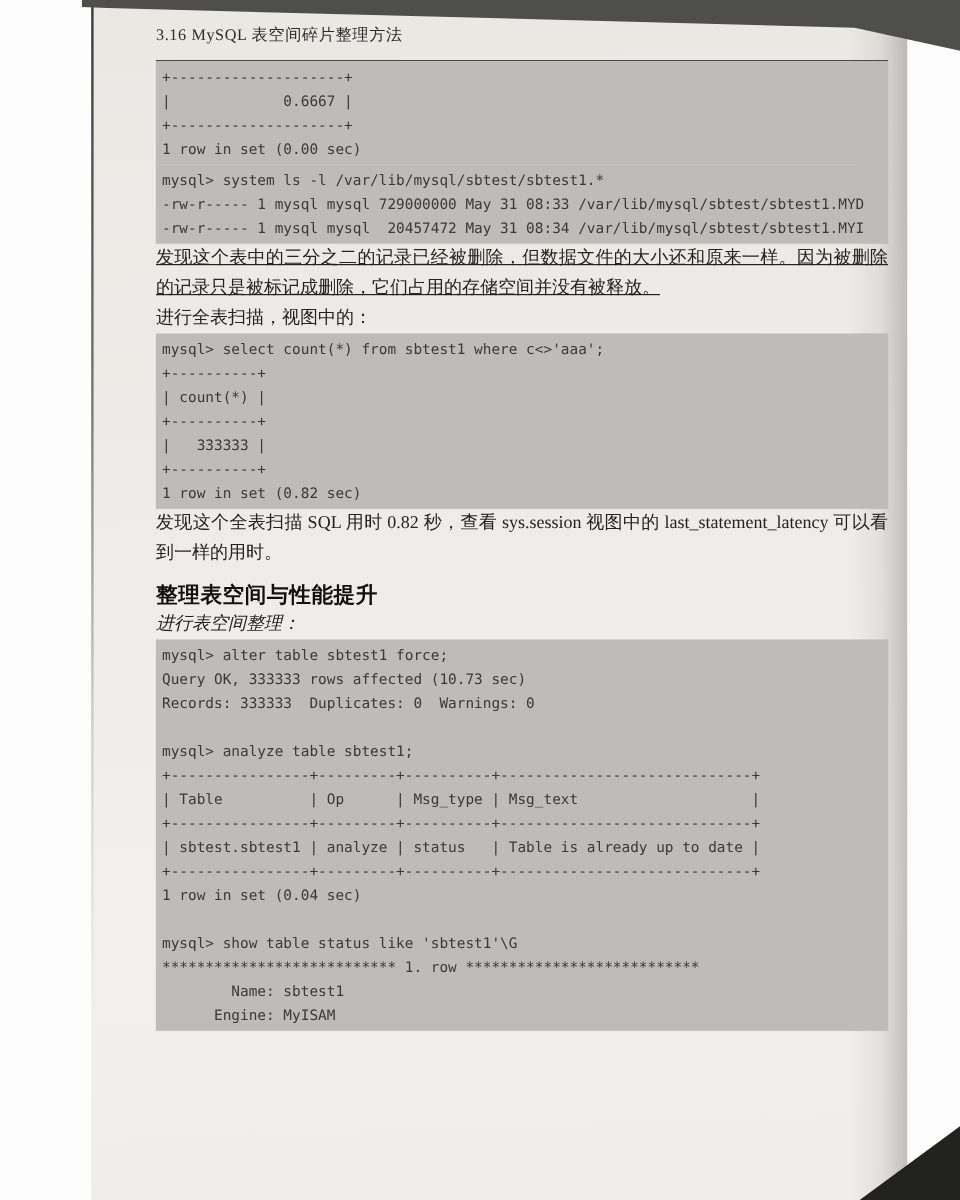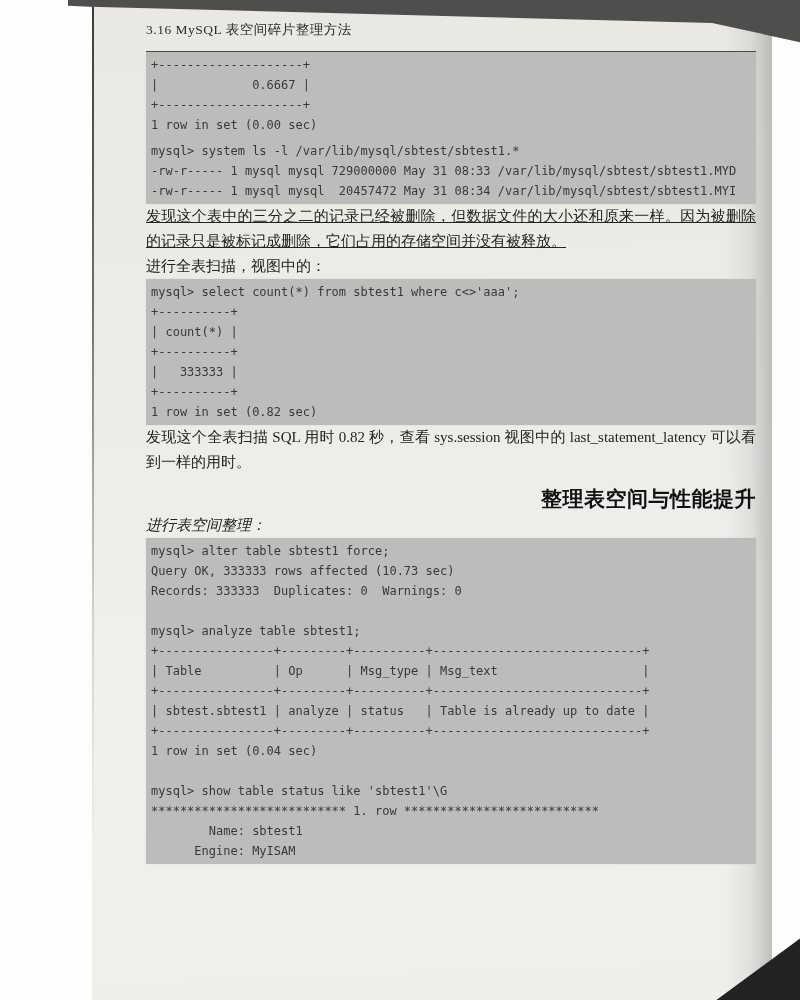--- a/index.html
+++ b/index.html
@@ -22,21 +22,20 @@
     clip-path:polygon(100% 18%,100% 100%,12% 100%);
     z-index:5;
   }
   
   .book-page{
     position:absolute;left:76px;top:0;width:680px;height:1000px;
     background:
       linear-gradient(to left, rgba(0,0,0,0.20) 0px, rgba(0,0,0,0.06) 22px, rgba(0,0,0,0) 48px),
       linear-gradient(178deg,#eae8e3 0%, #eeece8 40%, #f1f0ed 75%, #efeeeb 100%);
     z-index:2;
-    margin-left:16px;
   }
   .page-left-edge{
     position:absolute;left:0;top:0;width:2px;height:100%;
     background:linear-gradient(#3a3a38 0%, #6f6e6c 30%, rgba(110,110,108,0.25) 60%, rgba(110,110,108,0) 85%);
   }
   .page-content{
     position:relative;
     padding:20px 16px 0 54px;
     color:#262624;
   }
@@ -69,23 +68,22 @@
     color:#232321;
     text-align:justify;
   }
   .p1{margin-top:10px;text-decoration:underline;}
   .p2{margin-top:16px;}
   .lead{margin-top:12px;}
   .lead2{margin-top:10px;font-style:italic;}
   h2.section-heading{
     margin:10px 0 0 0;
     font-family:"Liberation Sans", sans-serif;
-    font-size:21px;font-weight:bold;color:#111;
+    font-size:18px;font-weight:bold;color:#111;
     letter-spacing:0.5px;
-    text-align:right;
   }
   .page-number{
     margin-top:8px;
     padding-left:0;
     position:relative;left:-8px;
     font-size:12.5px;color:#333;
     font-family:"Liberation Serif", serif;
   }
 </style>
 </head>

